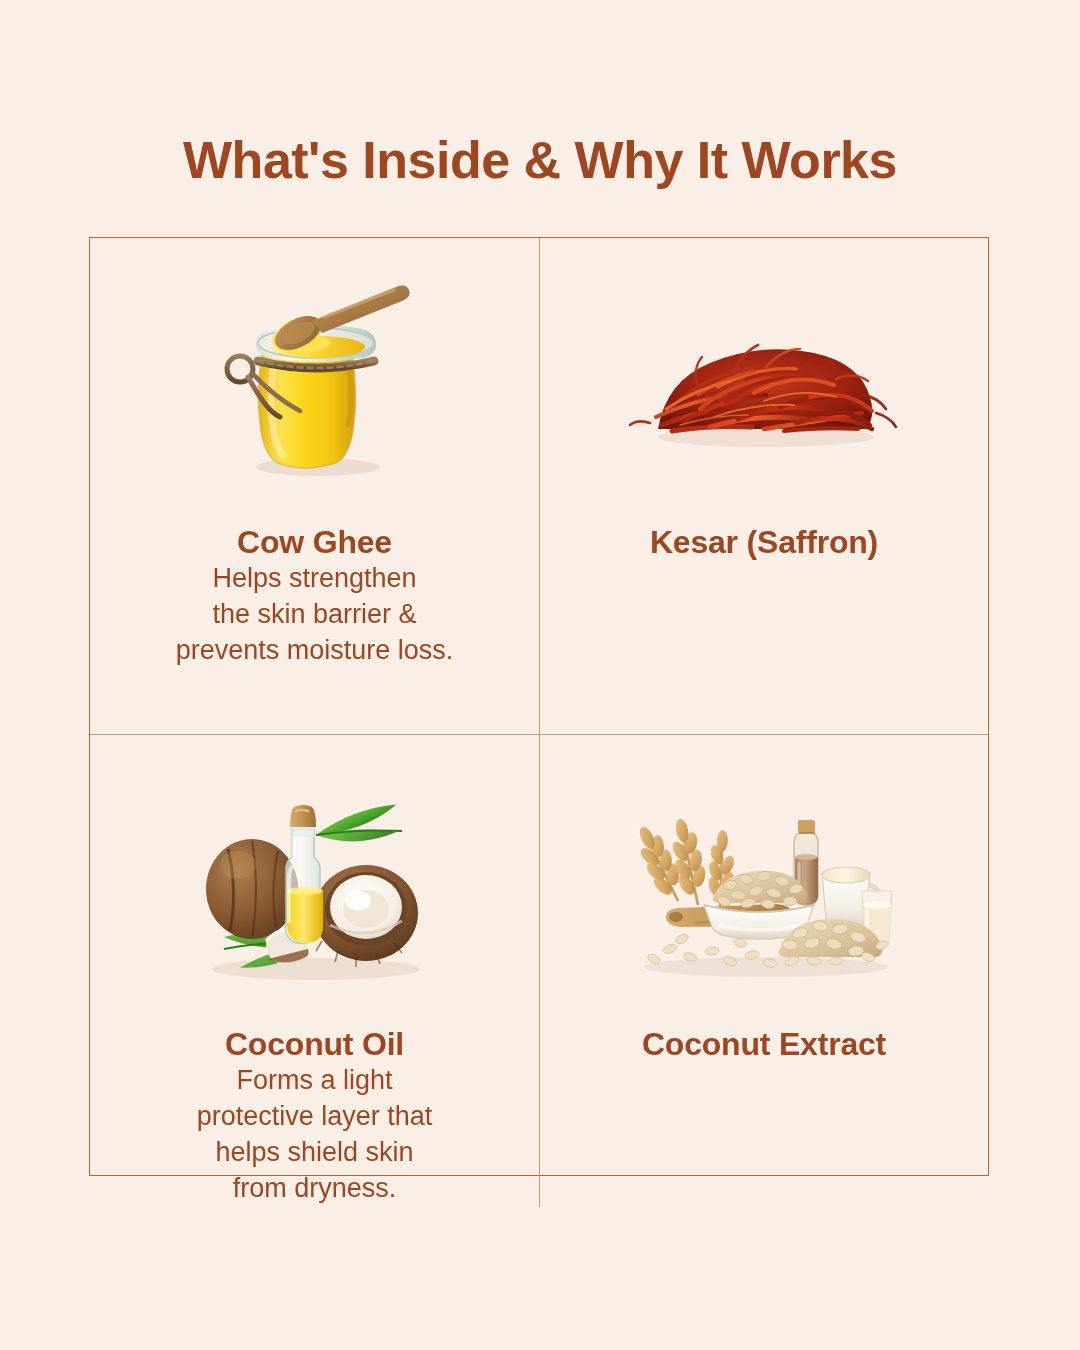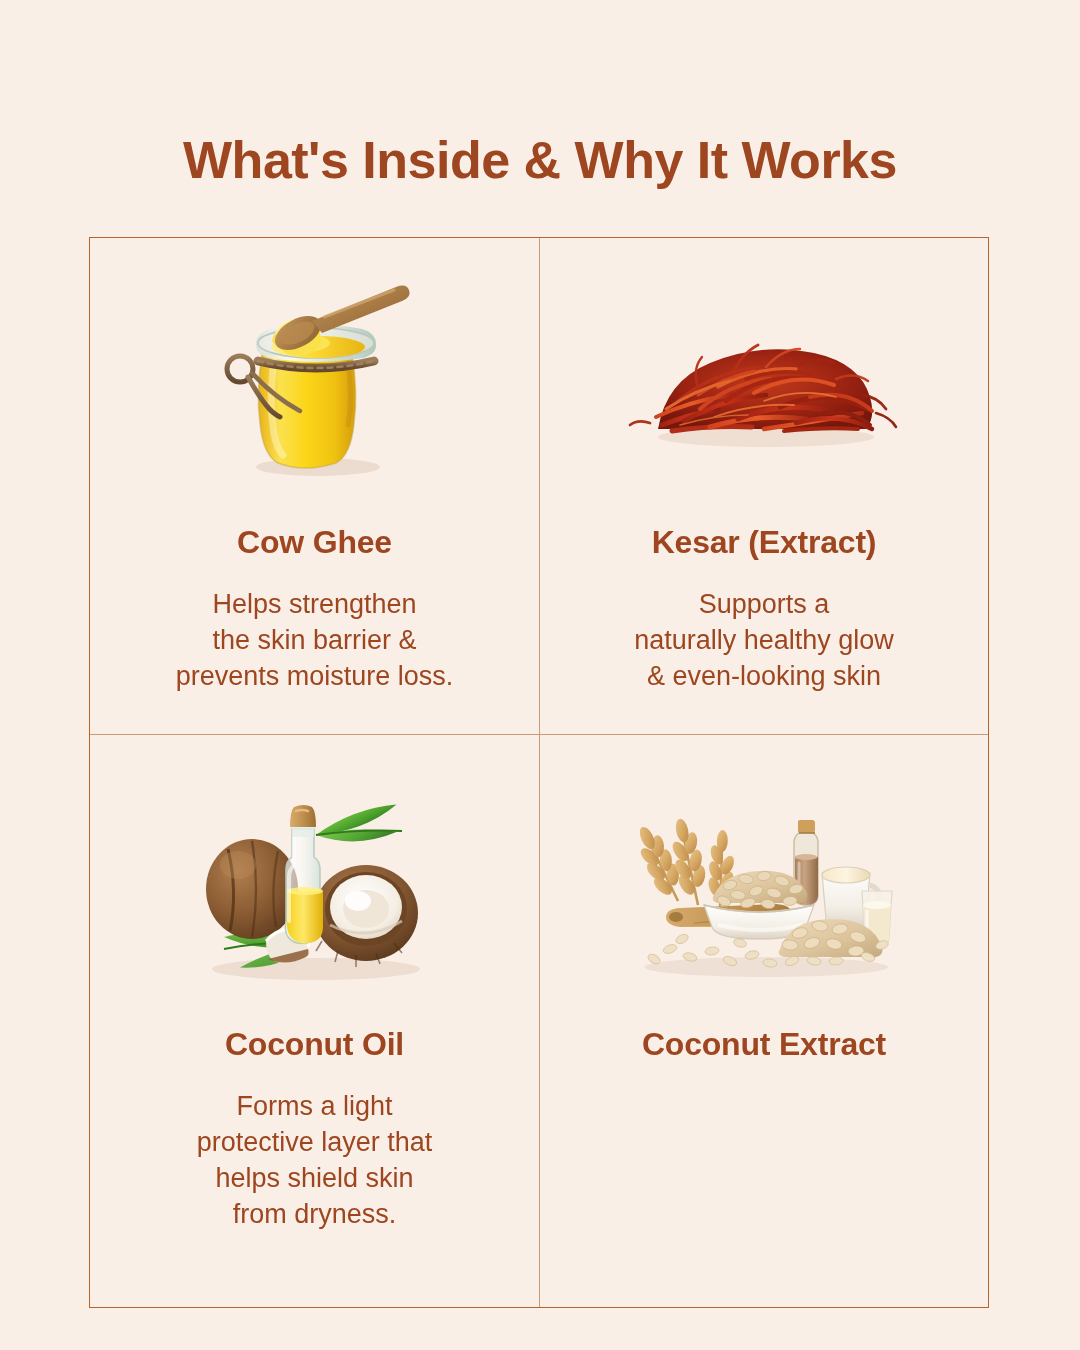--- a/index.html
+++ b/index.html
@@ -30,21 +30,21 @@
     font-weight: 800;
     letter-spacing: -0.5px;
     color: #9d4620;
     line-height: 1.05;
   }
   .grid {
     position: absolute;
     left: 89px;
     top: 237px;
     width: 900px;
-    height: 1071px;
+    height: 939px;
     border: 1.5px solid #b5642e;
     box-sizing: border-box;
     display: grid;
     grid-template-columns: 1fr 1fr;
     grid-template-rows: 496px 1fr;
   }
   .cell {
     position: relative;
     box-sizing: border-box;
     display: flex;
@@ -73,21 +73,20 @@
     text-align: center;
     margin-top: 38px;
   }
   .cell.row-bottom .ing-name { }
   .ing-desc {
     font-size: 27px;
     font-weight: 400;
     color: #9d4620;
     text-align: center;
     line-height: 1.33;
-    margin-top: 26px;
     white-space: pre-line;
   }
   .cell.row-bottom .ing-desc { }
 </style>
 </head>
 <body>
 
 <div class="page">
 
   <div class="page-title">What's Inside &amp; Why It Works</div>
@@ -227,24 +226,21 @@
             <path d="M262 112 q14 4 20 14" stroke="#8d1d0d" stroke-width="2.6"></path>
           </g>
 
           <g stroke-linecap="round" fill="none" opacity="0.8">
             <path d="M100 116 q40 -14 80 -12" stroke="#f07a35" stroke-width="1.8"></path>
             <path d="M150 100 q36 -14 72 -4" stroke="#ef7e3a" stroke-width="1.6"></path>
             <path d="M66 124 q34 -10 68 -10" stroke="#ea7030" stroke-width="1.5"></path>
           </g>
         </svg>
       </div>
-      <div class="ing-name">Kesar (Extract)</div>
-      <div class="ing-desc">Supports a
-naturally healthy glow
-&amp; even-looking skin</div>
+      <div class="ing-name">Kesar (Saffron)</div>
     </div>
 
     <div class="cell col-left row-bottom">
       <div class="art">
         <svg width="250" height="215" viewBox="0 0 250 215" aria-hidden="true">
           <defs>
             <radialGradient id="cocoHusk" cx="0.35" cy="0.32" r="0.78">
               <stop offset="0%" stop-color="#b07e4f"></stop>
               <stop offset="55%" stop-color="#8b5c33"></stop>
               <stop offset="100%" stop-color="#5e3b1e"></stop>

